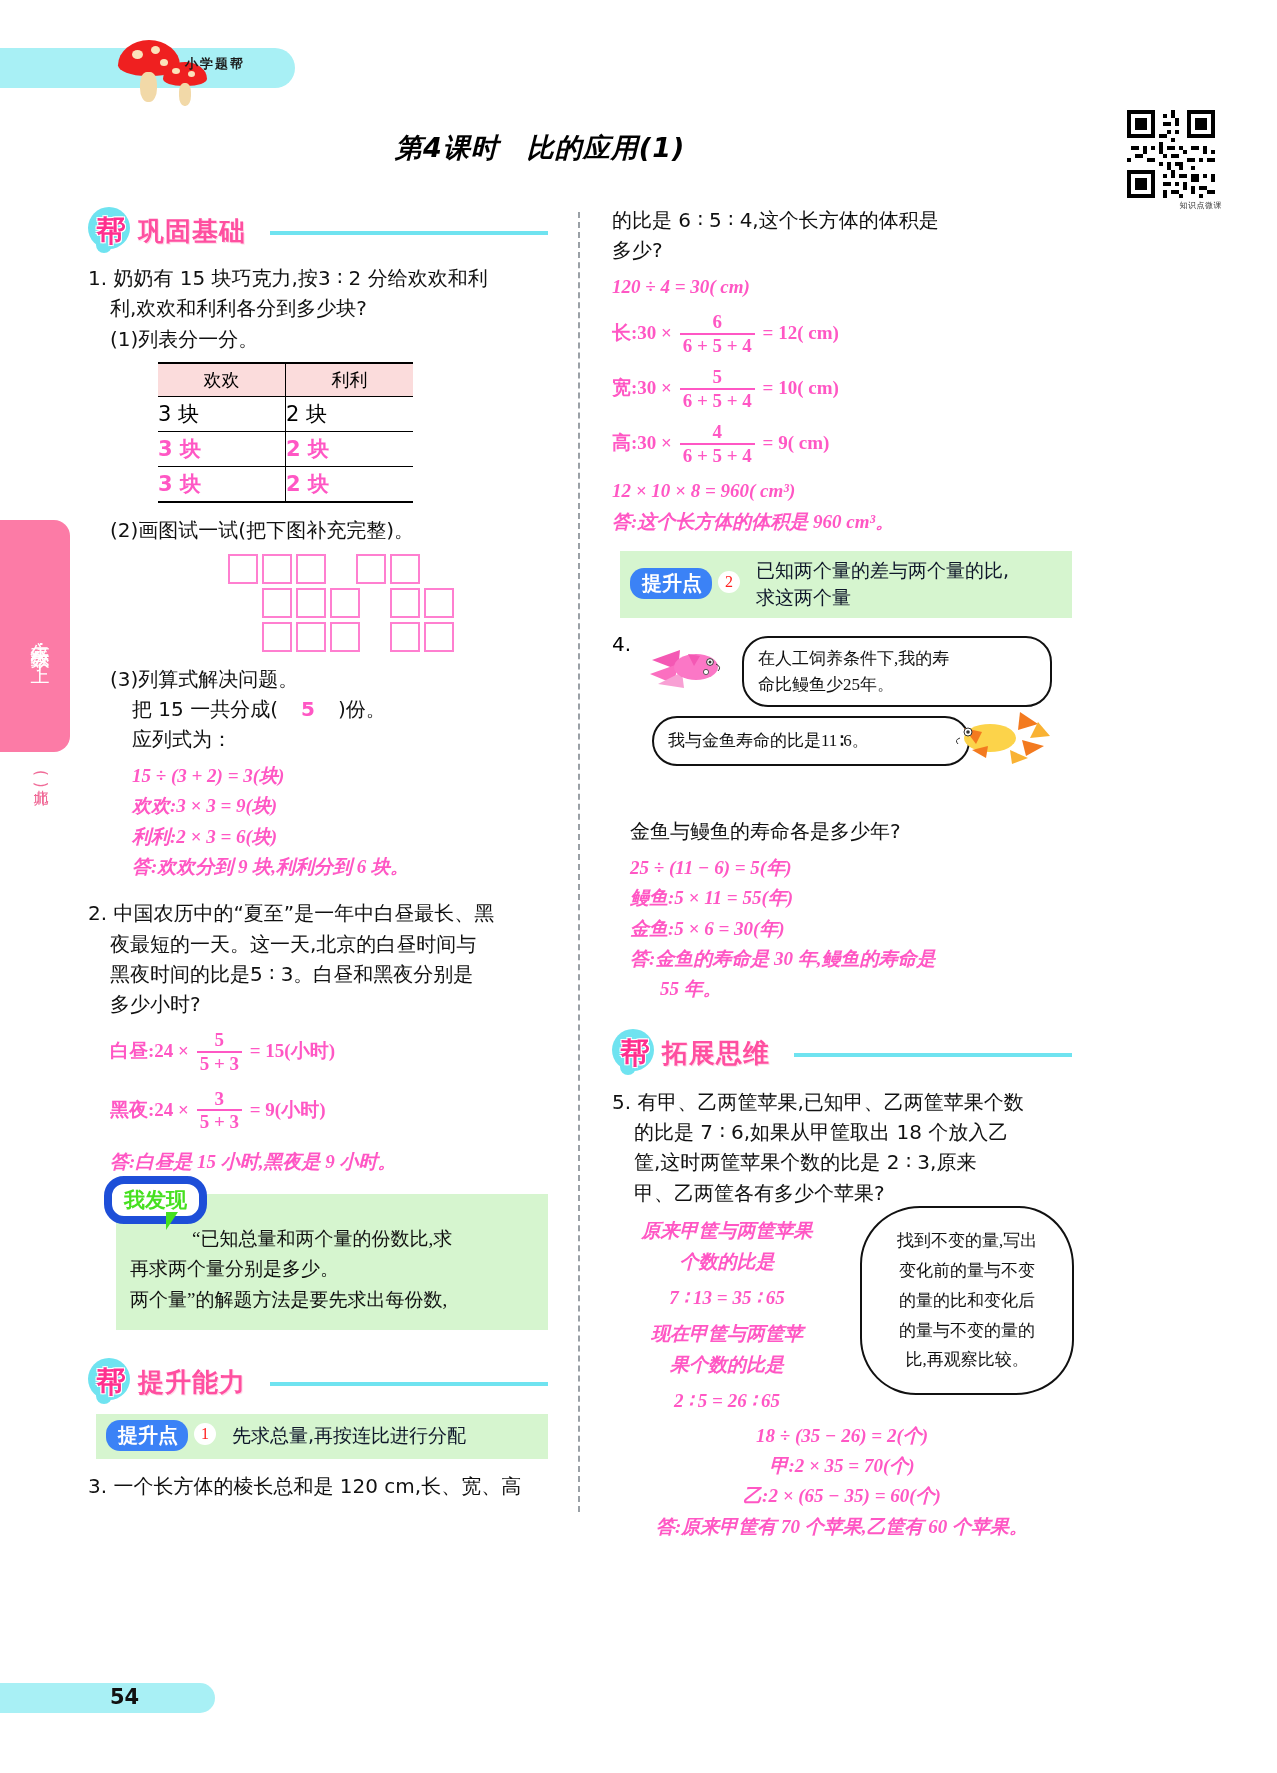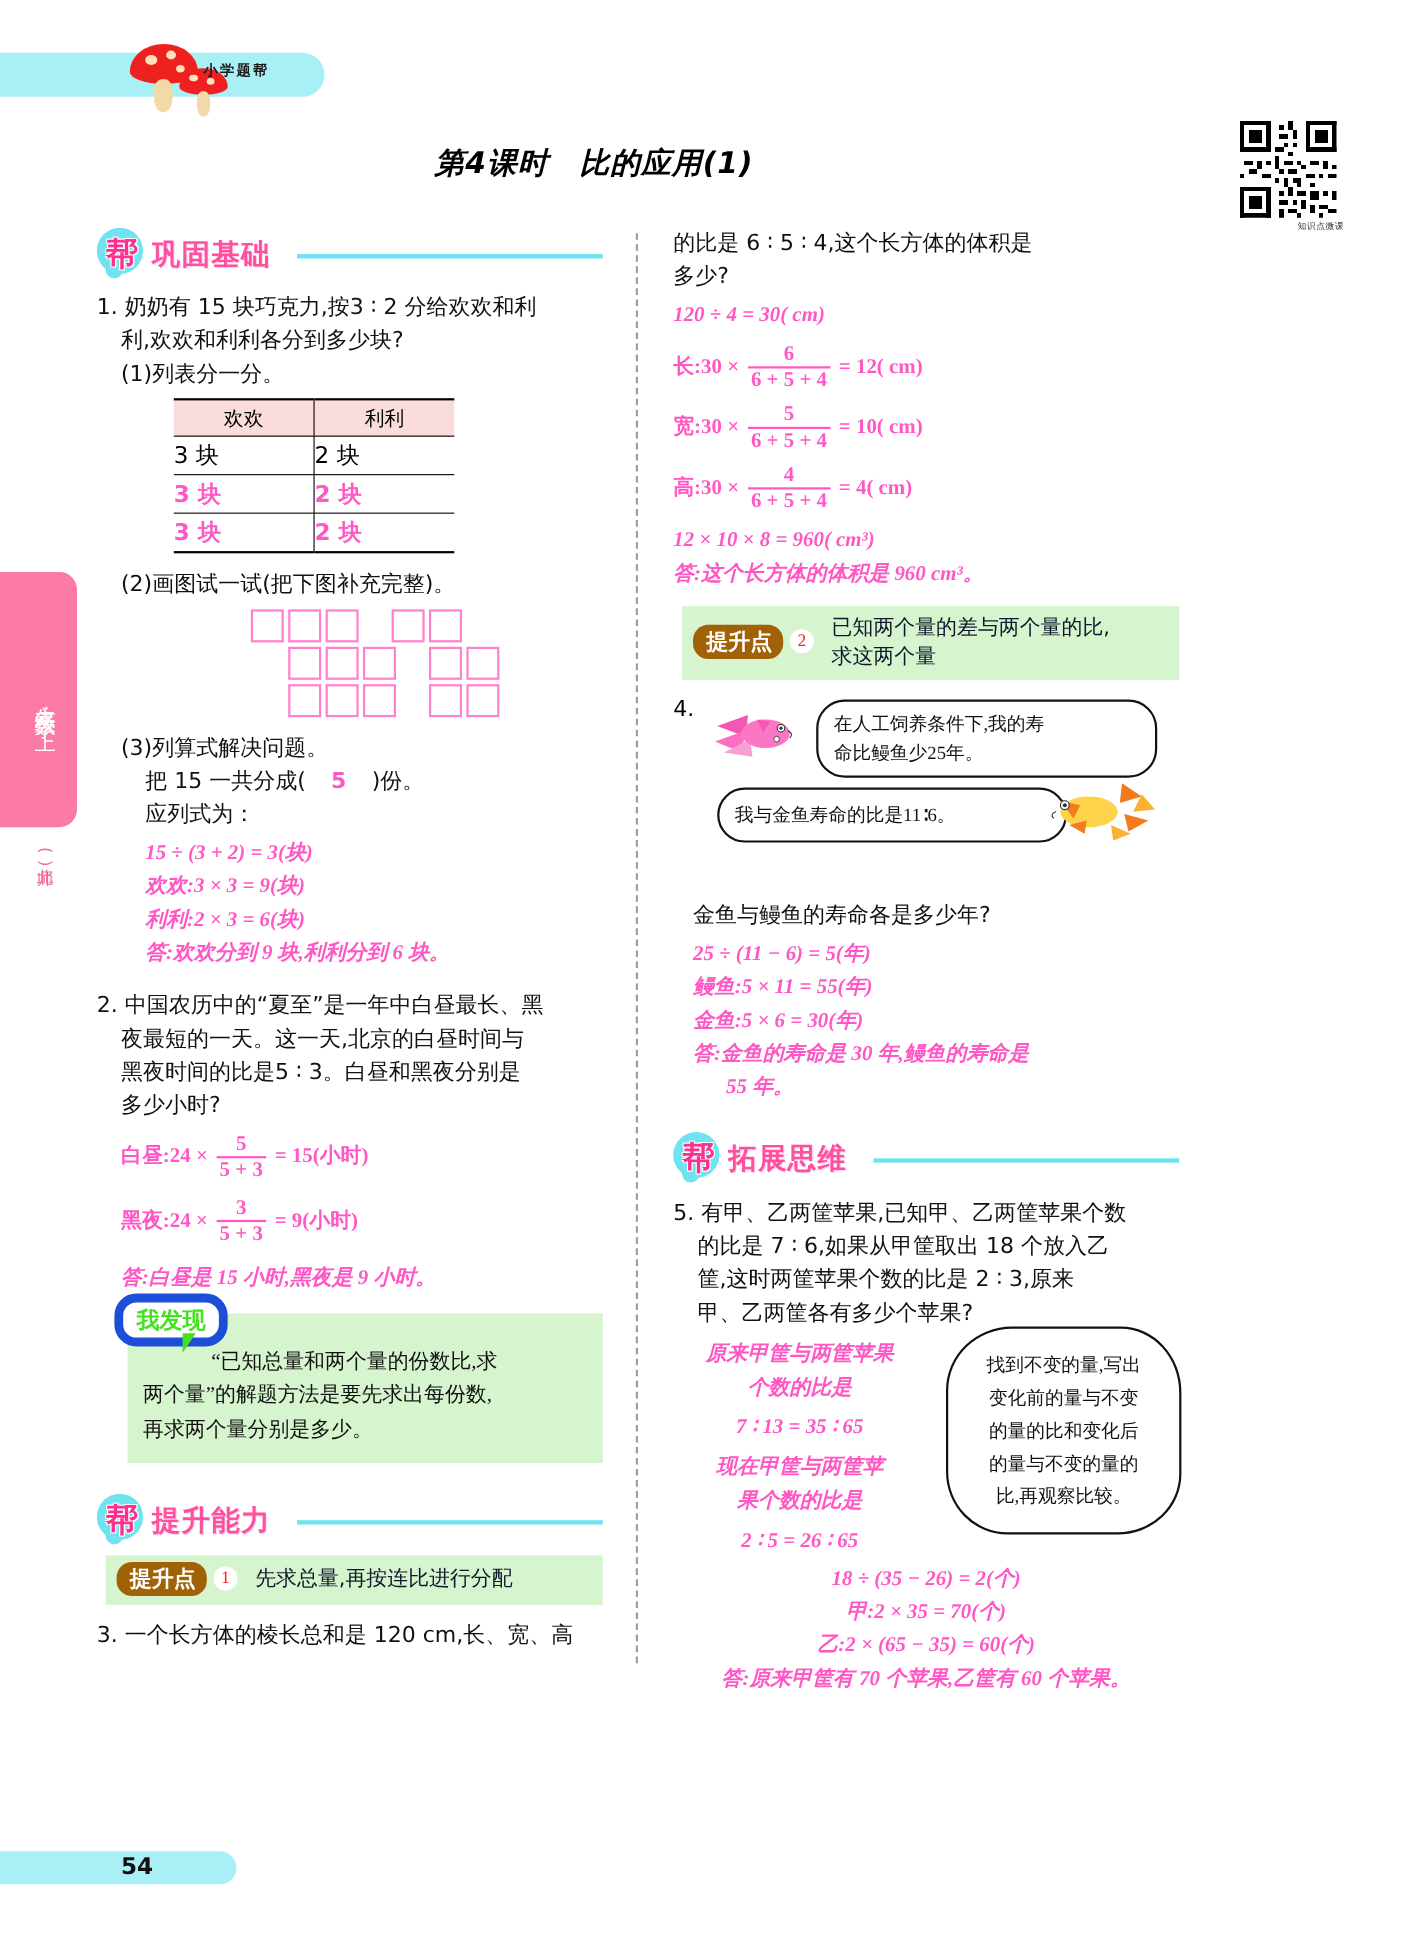--- a/index.html
+++ b/index.html
@@ -121,21 +121,21 @@
   .find-badge:after{
     content:"";position:absolute;left:54px;top:28px;width:0;height:0;
     border-left:12px solid #46e020;border-bottom:18px solid transparent;
   }
   .find-text{color:#111;font-size:19px;line-height:1.62;padding-left:62px;
              font-family:"Liberation Serif","DejaVu Serif",serif;}
   .find-text.l2{padding-left:0;}
   
   .tip{position:relative;background:#d6f5cf;margin:12px 0 8px 8px;padding:6px 10px 8px 10px;min-height:26px;}
   .tip-label{
-    display:inline-block;background:#a16207;color:#fff;font-size:20px;font-weight:bold;
+    display:inline-block;background:#3b82f6;color:#fff;font-size:20px;font-weight:bold;
     border-radius:14px;padding:2px 10px 2px 12px;vertical-align:middle;
     font-family:"DejaVu Sans","Liberation Sans",sans-serif;
   }
   .tip-no{
     display:inline-block;background:#fff;color:#ff2020;border-radius:50%;
     width:22px;height:22px;line-height:22px;text-align:center;font-size:16px;margin-left:6px;
   }
   .tip-text{display:inline-block;vertical-align:middle;margin-left:12px;font-size:19px;color:#0f172a;
             font-family:"DejaVu Sans","Liberation Sans",sans-serif;line-height:1.4;}
   .tip-text.multi{max-width:300px;}
@@ -362,22 +362,22 @@
         <span class="bot">5 + 3</span>
       </span>
       <span class="nm">= 9(小时)</span>
     </div>
     <div class="hw">答:白昼是 15 小时,黑夜是 9 小时。</div>
   </div>
 
   <div class="find-box">
     <div class="find-badge">我发现</div>
     <div class="find-text">“已知总量和两个量的份数比,求</div>
+    <div class="find-text l2">再求两个量分别是多少。</div>
     <div class="find-text l2">两个量”的解题方法是要先求出每份数,</div>
-    <div class="find-text l2">再求两个量分别是多少。</div>
   </div>
 
   <div class="sec-head" style="margin-top:26px;">
     <div class="sec-circle"></div>
     <div class="sec-bang">帮</div>
     <div class="sec-name">提升能力</div>
     <div class="sec-rule"></div>
   </div>
 
   <div class="tip">
@@ -416,21 +416,21 @@
         <span class="bot">6 + 5 + 4</span>
       </span>
       <span class="nm">= 10( cm)</span>
     </div>
     <div class="hw" style="margin:10px 0;">
       <span class="nm">高:30 ×</span>
       <span class="frac">
         <span class="top">4</span>
         <span class="bot">6 + 5 + 4</span>
       </span>
-      <span class="nm">= 4( cm)</span>
+      <span class="nm">= 9( cm)</span>
     </div>
     <div class="hw">12 × 10 × 8 = 960( cm³)</div>
     <div class="hw">答:这个长方体的体积是 960 cm³。</div>
   </div>
 
   <div class="tip" style="margin-top:14px;">
     <span class="tip-label">提升点</span><span class="tip-no">2</span>
     <span class="tip-text multi">
       <span>已知两个量的差与两个量的比,</span><br>
       <span>求这两个量</span>

